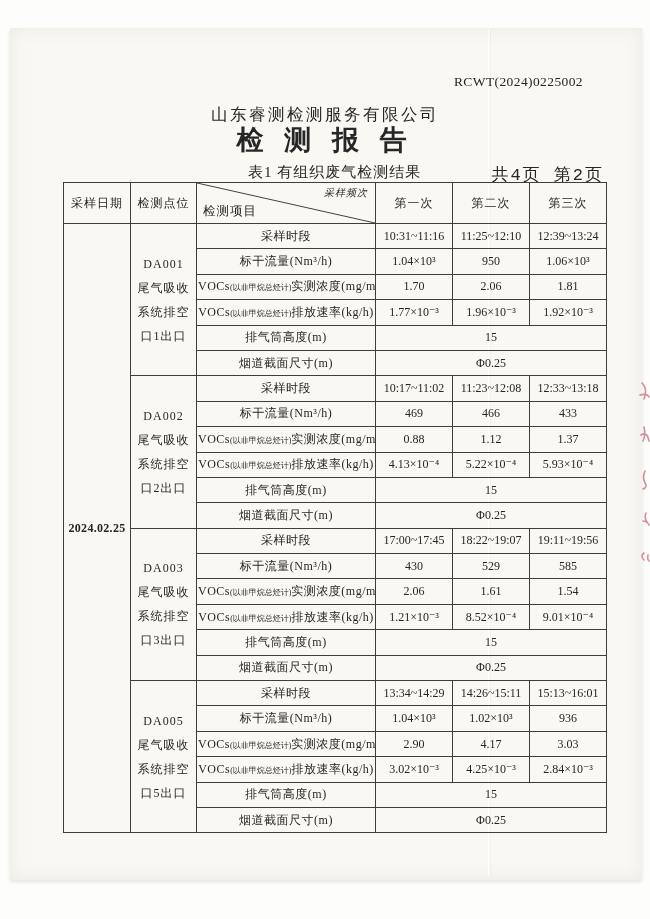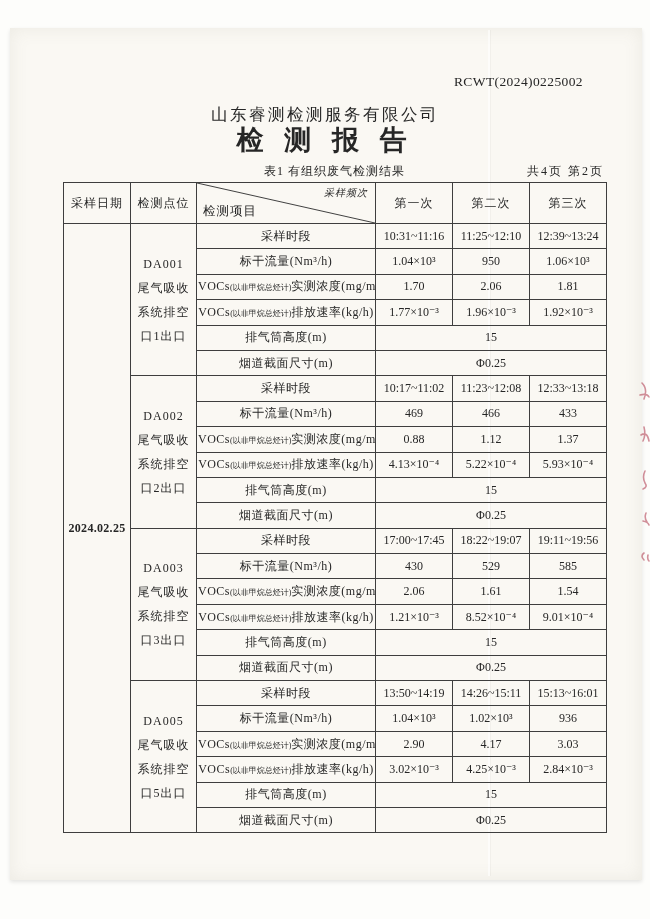--- a/index.html
+++ b/index.html
@@ -30,24 +30,24 @@
   }
   .main-title {
     position:absolute; top:122px; left:0; right:0;
     text-align:center; font-size:27px; font-weight:bold; letter-spacing:7px;
   }
   .caption-row {
     position:absolute; top:163px; left:63px; width:543px; height:18px;
   }
   .caption-center {
     position:absolute; left:0; right:0; text-align:center;
-    font-size:12px; letter-spacing:1px;
+    font-size:15px; letter-spacing:1px;
   }
   .page-info {
-    position:absolute; right:2px; top:0; font-size:12px; letter-spacing:2px;
+    position:absolute; right:2px; top:0; font-size:17px; letter-spacing:2px;font-family:Liberation Mono, monospace;
   }
   table.report {
     position:absolute; top:182px; left:63px; width:543px;
     border-collapse:collapse; table-layout:fixed;padding-left:44px;
   }
   table.report td {
     border:1px solid #3e3e3e;
     text-align:center; vertical-align:middle;
     font-size:12px; padding:0 1px;
     overflow:hidden; white-space:nowrap;
@@ -230,21 +230,21 @@
   </tr>
 
   <tr class="r">
     <td class="pointcell" rowspan="6">
       <div>DA005</div>
       <div>尾气吸收</div>
       <div>系统排空</div>
       <div>口5出口</div>
     </td>
     <td class="lbl">采样时段</td>
-    <td class="t">13:50~14:19</td>
+    <td class="t">13:34~14:29</td>
     <td class="t">14:26~15:11</td>
     <td class="t">15:13~16:01</td>
   </tr>
   <tr class="r">
     <td class="lbl">标干流量(Nm³/h)</td>
     <td class="v">1.04×10³</td>
     <td class="v">1.02×10³</td>
     <td class="v">936</td>
   </tr>
   <tr class="r">

